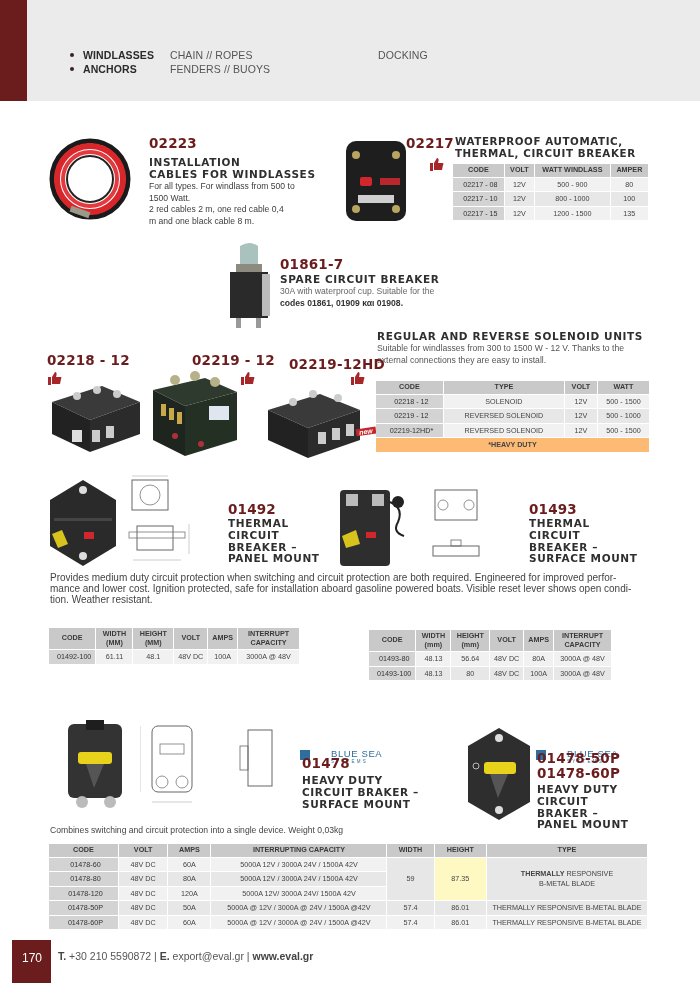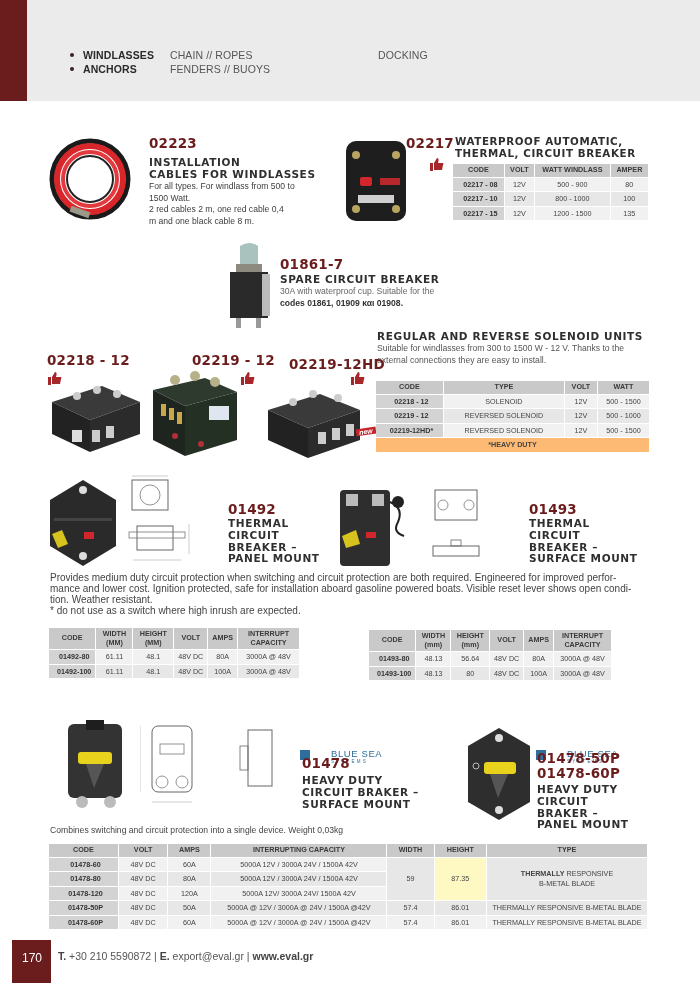--- a/index.html
+++ b/index.html
@@ -20,21 +20,21 @@
   
   .code { color: #6b1c1c; font-weight: bold; font-family: "DejaVu Sans", sans-serif; font-size: 13.5px; letter-spacing: 0.2px; white-space: nowrap; }
   .title { color: #2f2f2f; font-weight: bold; font-family: "DejaVu Sans", sans-serif; font-size: 10.5px; line-height: 11.8px; letter-spacing: 0.6px; white-space: nowrap; }
   .desc { font-size: 8.6px; line-height: 11.5px; color: #3d3d3d; }
   .thumb { width: 14px; height: 14px; }
 
   
   table { border-collapse: separate; border-spacing: 1.5px; font-size: 7.2px; color: #444; }
   th { background: #c9c9c9; color: #3a3a3a; font-weight: bold; text-align: center; padding: 2px 4px; line-height: 8.5px; }
   td { background: #e7e7e7; text-align: center; padding: 2px 4px; line-height: 9.5px; white-space: nowrap; }
-  td.cc { background: #d3d3d3; font-weight: bold; color: #333; padding-left: 8px; }
+  td.cc { background: #d3d3d3; font-weight: normal; color: #333; padding-left: 8px; }
   tr:nth-child(even) td:not(.cc) { background: #f1f1f1; }
   td.foot { background: #fdba74; font-weight: bold; }
 
   
   .img { position: absolute; }
   .new-badge { background: #c4252b; color: #fff; font-size: 7px; font-weight: bold; font-style: italic; padding: 0 3px; transform: rotate(-8deg); }
 
   .footer-num { left: 12px; top: 940px; width: 39px; height: 43px; background: #6b1c1c; color: #fff; font-size: 12px; padding: 11px 16px 0 10px; }
   .footer-text { left: 58px; top: 950px; font-size: 10.5px; color: #555; white-space: nowrap; }
   .footer-text b { color: #444; }
@@ -325,41 +325,32 @@
   <div>THERMAL</div>
   <div>CIRCUIT</div>
   <div>BREAKER –</div>
   <div>SURFACE MOUNT</div>
 </div>
 
 <div class="abs desc" style="left:50px; top:572px; width:600px; font-size:10px; line-height:11px; color:#444;">
   <div>Provides medium duty circuit protection when switching and circuit protection are both required. Engineered for improved perfor-</div>
   <div>mance and lower cost. Ignition protected, safe for installation aboard gasoline powered boats. Visible reset lever shows open condi-</div>
   <div>tion. Weather resistant.</div>
-  <div>* do not use as a switch where high inrush are expected.</div>
 </div>
 
 <div class="abs" style="left:48px; top:627px;">
   <table style="width:252px;">
     <tbody>
         <tr>
       <th>CODE</th>
       <th>WIDTH (MM)</th>
       <th>HEIGHT (MM)</th>
       <th>VOLT</th>
       <th>AMPS</th>
       <th>INTERRUPT CAPACITY</th>
-    </tr>
-    <tr>
-      <td class="cc">01492-80</td>
-          <td>61.11</td>
-          <td>48.1</td>
-          <td>48V DC</td>
-          <td>80A</td>
-          <td>3000A @ 48V</td>
     </tr>
     <tr>
       <td class="cc">01492-100</td>
           <td>61.11</td>
           <td>48.1</td>
           <td>48V DC</td>
           <td>100A</td>
           <td>3000A @ 48V</td>
     </tr>
   </tbody>

